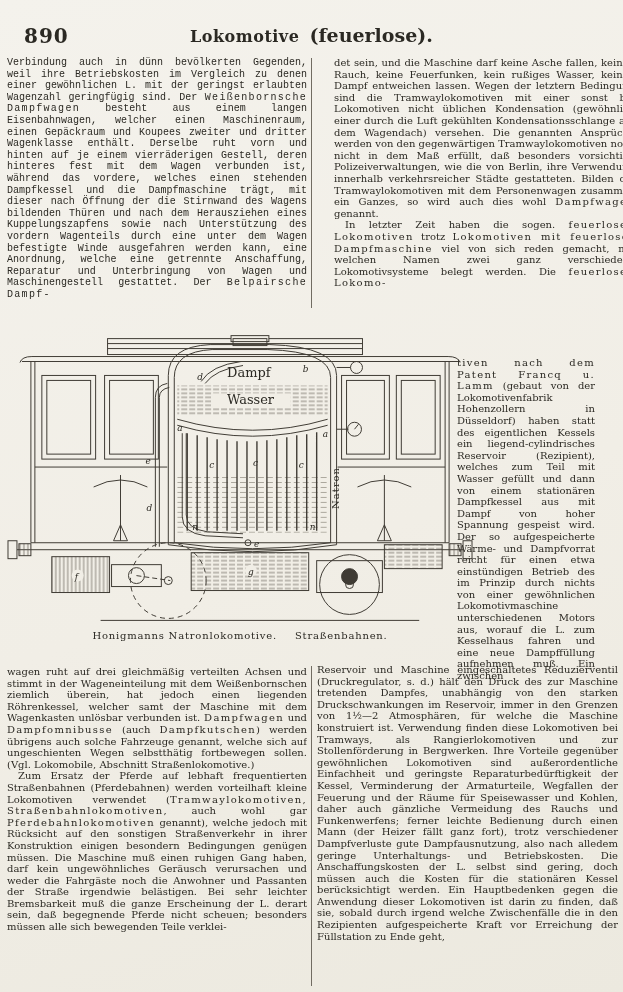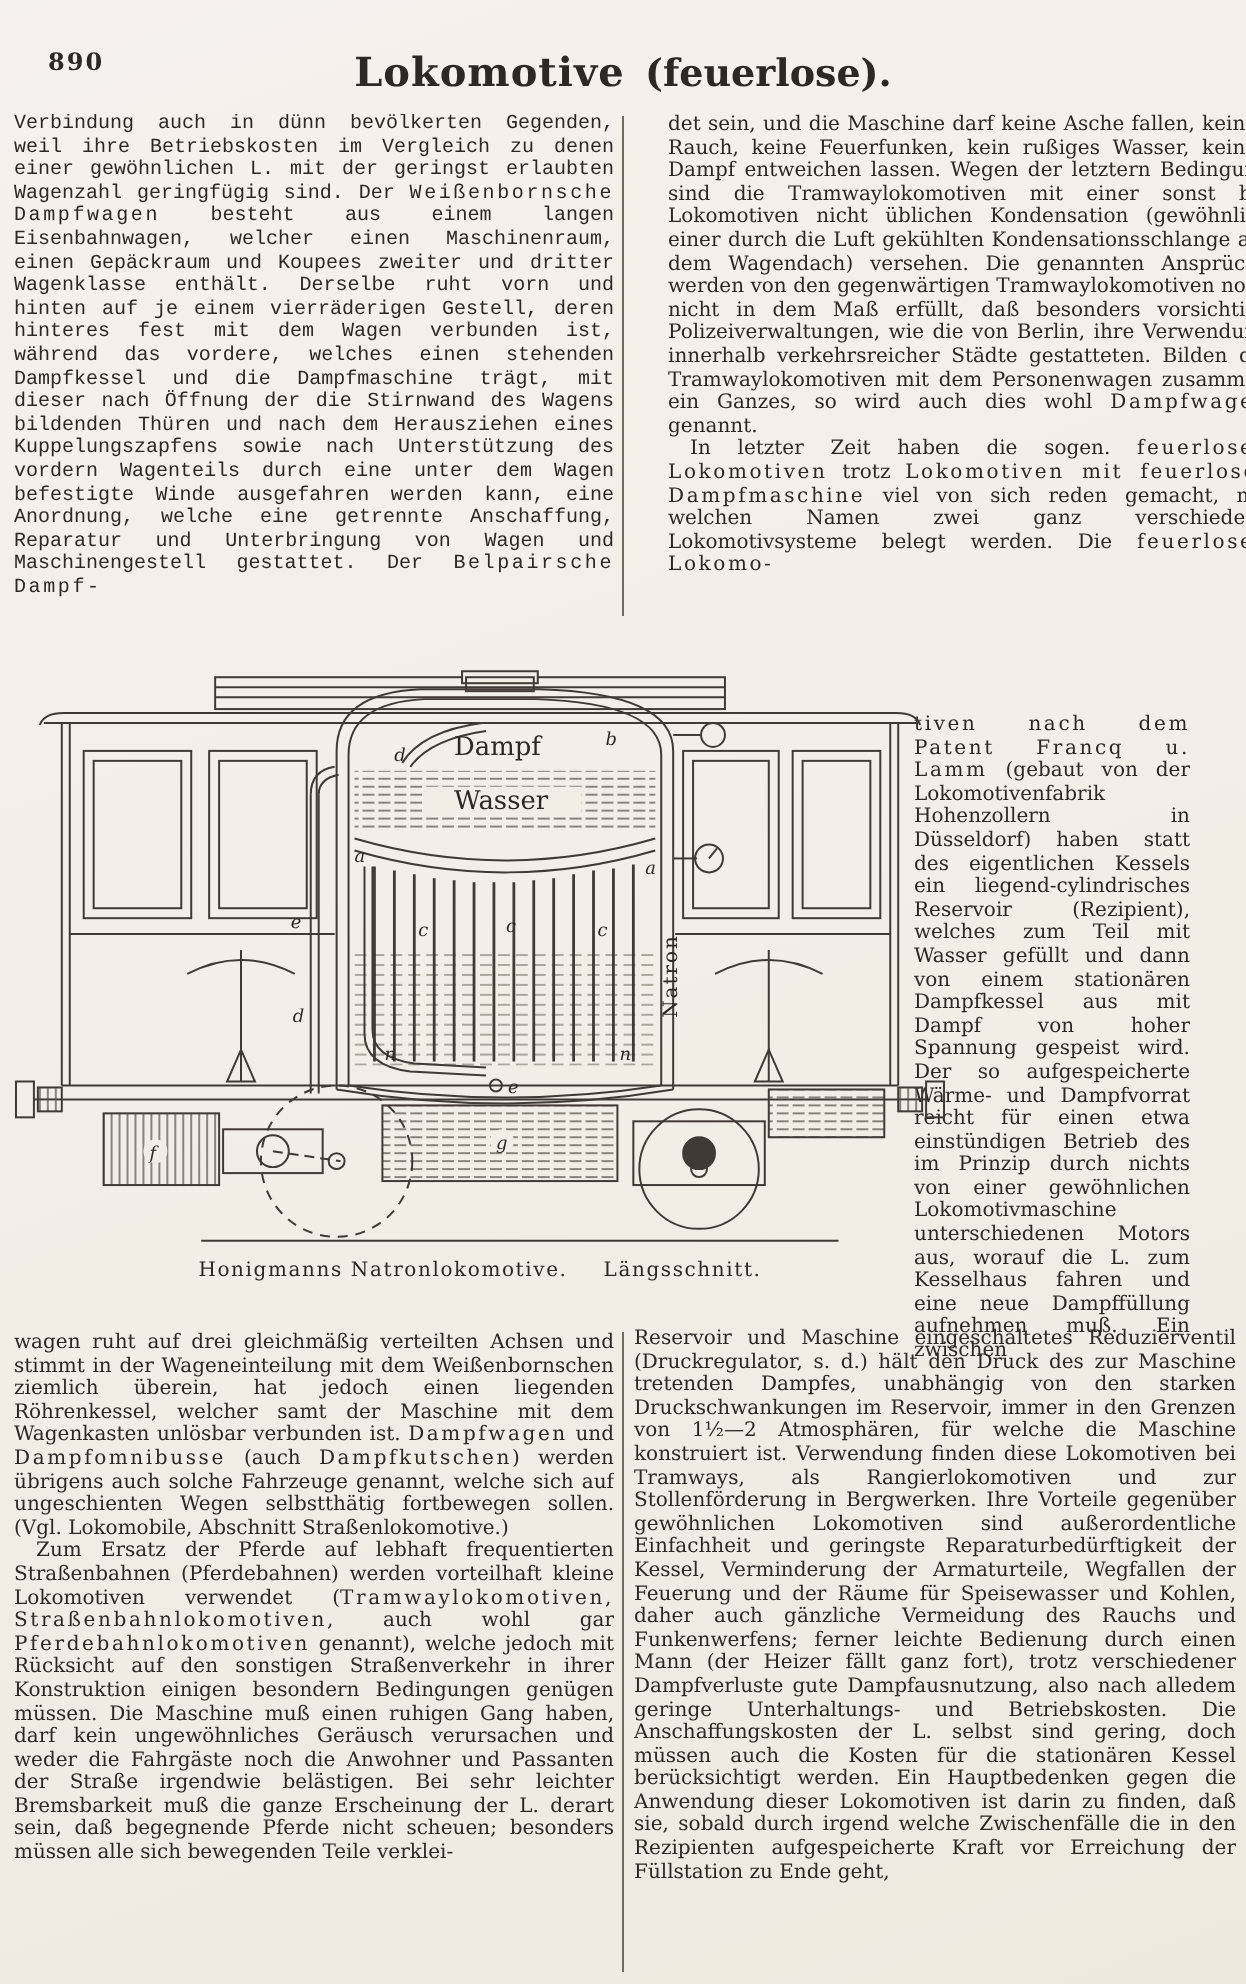--- a/index.html
+++ b/index.html
@@ -1,23 +1,23 @@
 <!DOCTYPE html>
 <html lang="de"><head>
 <meta charset="utf-8">
 <style>
   html,body{margin:0;padding:0;background:#dedbd2;}
   .page{
     position:relative;width:623px;height:992px;overflow:hidden;
     background:linear-gradient(160deg,#f4f2ec 0%,#f1eee6 55%,#ece9df 100%);
     font-family:"DejaVu Serif",serif;color:#2b2923;
   }
-  .page-number{position:absolute;top:24px;left:24px;font-size:12px;font-weight:bold;letter-spacing:1px;}
+  .page-number{position:absolute;top:24px;left:24px;font-size:20px;font-weight:bold;letter-spacing:1px;}
   .page-title{position:absolute;top:24px;left:0;width:100%;text-align:center;}
-  .title-main{font-size:20px;font-weight:bold;letter-spacing:.5px;}
+  .title-main{font-size:16px;font-weight:bold;letter-spacing:.5px;}
   .title-paren{font-size:19px;font-weight:bold;margin-left:5px;}
   .textcol{position:absolute;font-size:10px;line-height:11.6px;text-align:justify;overflow:hidden;}
   .textcol p{margin:0;}
   .textcol p.indent{text-indent:11px;}
   .spaced{letter-spacing:1.3px;}
   .divider{position:absolute;width:1px;background:#716c62;}
   #div-top{left:311px;top:58px;height:250px;}
   #div-bottom{left:311px;top:666px;height:320px;}
   #col-top-left{top:57px;left:7px;width:300px;height:252px;font-family:Liberation Mono, monospace;}
   #col-top-right{top:57px;left:334px;width:301px;height:252px;}
@@ -196,16 +196,16 @@
       <text class="lt" x="249" y="212">e</text>
       <circle cx="72" cy="241" r="6" fill="#f1eee6"></circle>
       <text class="lt" x="69" y="245">f</text>
       <circle cx="246" cy="236" r="6" fill="#f1eee6"></circle>
       <text class="lt" x="243" y="240">g</text>
     </svg>
   </div>
 
   <div class="fig-caption">
     <span class="cap-main">Honigmanns Natronlokomotive.</span>
-    <span class="cap-sub">Längsschnitt.</span>
+    <span class="cap-sub">Straßenbahnen.</span>
   </div>
 
 </div>
 
 </body></html>

